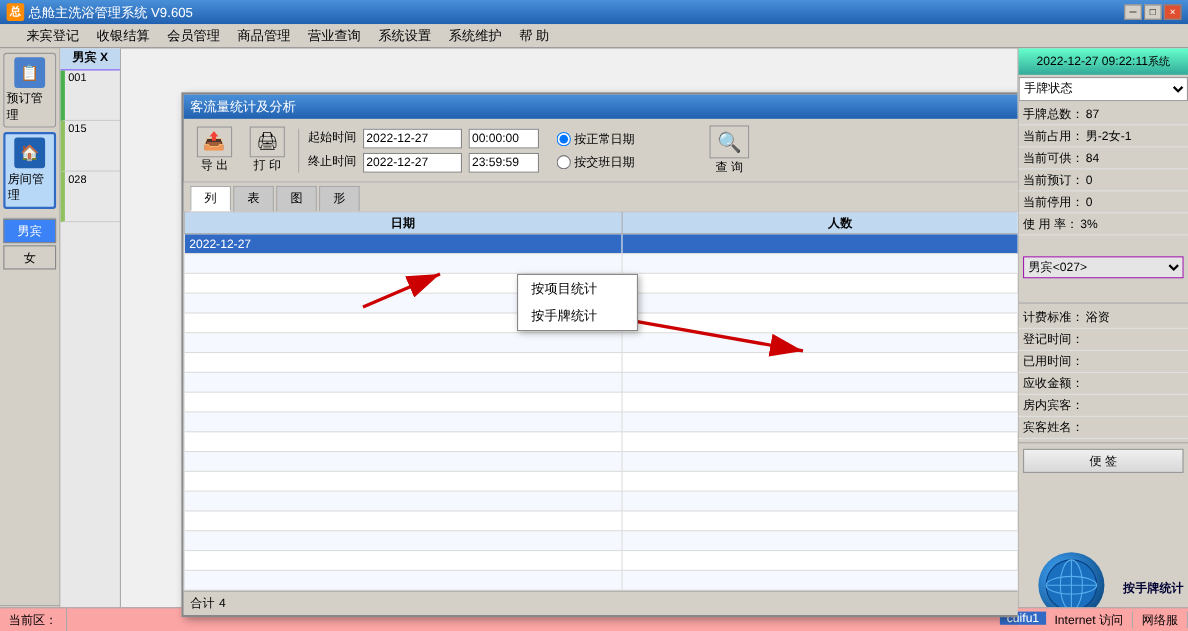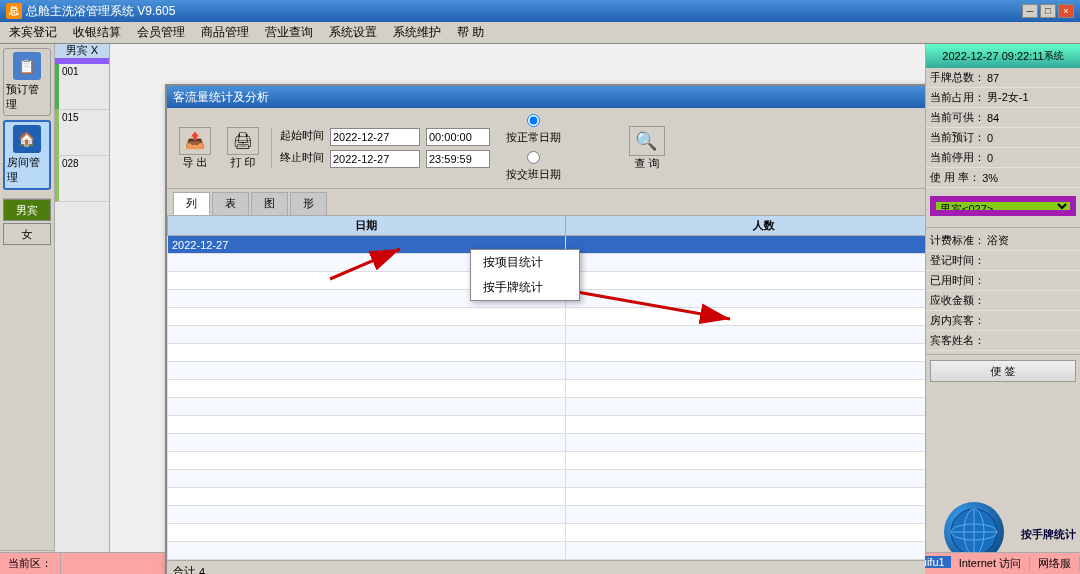--- a/index.html
+++ b/index.html
@@ -42,21 +42,21 @@
       cursor: pointer;
       color: #000;
     }
 
     
     .menu-bar {
       background: #d4d0c8;
       height: 22px;
       display: flex;
       align-items: center;
-      padding: 0 1px;
+      padding: 0 16px;
       border-bottom: 1px solid #888;
     }
     .menu-item {
       padding: 2px 8px;
       cursor: pointer;
       font-size: 12px;
       color: #000;
     }
 
     
@@ -100,37 +100,38 @@
     .room-nav-btn {
       width: 48px;
       height: 22px;
       background: #d4d0c8;
       border: 1px solid #888;
       font-size: 11px;
       cursor: pointer;
       display: flex; align-items: center; justify-content: center;
       margin-bottom: 2px;
     }
-    .room-nav-btn.active { background: #4d7c0f; color: white; }
+    .room-nav-btn.active { background: #3b82f6; color: white; }
 
     
     .room-list-panel {
       width: 55px;
       background: #e8e8e8;
       border-right: 1px solid #aaa;
       display: flex;
       flex-direction: column;
       flex-shrink: 0;
     }
     .room-list-header {
       background: #c0d8f0;
       height: 20px;
       font-size: 11px;
-      display: flex; align-items: flex-end; justify-content: center;
-      border-bottom: 6px solid #8b5cf6;
+      display: flex; align-items: flex-start; justify-content: center;
+      border-bottom: 1px solid #8b5cf6;
+      font-weight: bold;
     }
     .room-item {
       height: 46px;
       border-bottom: 1px solid #ccc;
       padding: 2px 3px;
       font-size: 10px;
       display: flex;
       flex-direction: column;
       justify-content: flex-start;
     }
@@ -178,23 +179,23 @@
       font-size: 11px;
       border-bottom: 1px solid #e0e0e0;
       min-height: 18px;
     }
     .right-info-label { color: #000; flex-shrink: 0; }
     .right-info-value { color: #000; margin-left: 2px; }
     .right-panel-select2 {
       width: calc(100% - 8px);
       height: 20px;
       font-size: 11px;
-      background: #84cc16;
-      border: 6px solid #a21caf;
-      margin: 8px 4px;
+      background: #e5e5e5;
+      border: 1px solid #a21caf;
+      margin: 19px 4px;
     }
     .right-section-divider {
       height: 1px;
       background: #aaa;
       margin: 3px 0;
     }
     .bottom-btn {
       width: calc(100% - 8px);
       margin: 2px 4px;
       height: 22px;
@@ -303,21 +304,21 @@
     .date-input {
       width: 90px; height: 18px; font-size: 11px;
       border: 1px solid #888; background: white;
       padding: 0 2px;
     }
     .time-input {
       width: 64px; height: 18px; font-size: 11px;
       border: 1px solid #888; background: white;
       padding: 0 2px;
     }
-    .radio-label { font-size: 11px; display: flex; align-items: center; gap: 3px; flex-direction: column; }
+    .radio-label { font-size: 11px; display: flex; align-items: center; gap: 3px; }
 
     .query-btn {
       display: flex; flex-direction: column; align-items: center;
       cursor: pointer; font-size: 11px; margin-left: 20px;
     }
     .query-btn-icon {
       width: 36px; height: 30px;
       background: #d4d0c8;
       border: 1px solid #999;
       display: flex; align-items: center; justify-content: center;
@@ -652,20 +653,23 @@
       <div>第一次进入界面，如上图</div>
       <div>可以右键选择按手牌统计</div>
     </div>
   </div>
 
   <div class="right-panel">
     <div class="right-panel-header">
       <span>2022-12-27  09:22:11</span>
       <span style="font-size:10px;">系统</span>
     </div>
+    <select class="right-panel-select">
+      <option>手牌状态</option>
+    </select>
 
     <div class="right-info-row">
       <span class="right-info-label">手牌总数：</span>
       <span class="right-info-value">87</span>
     </div>
     <div class="right-info-row">
       <span class="right-info-label">当前占用：</span>
       <span class="right-info-value">男-2女-1</span>
     </div>
     <div class="right-info-row">

